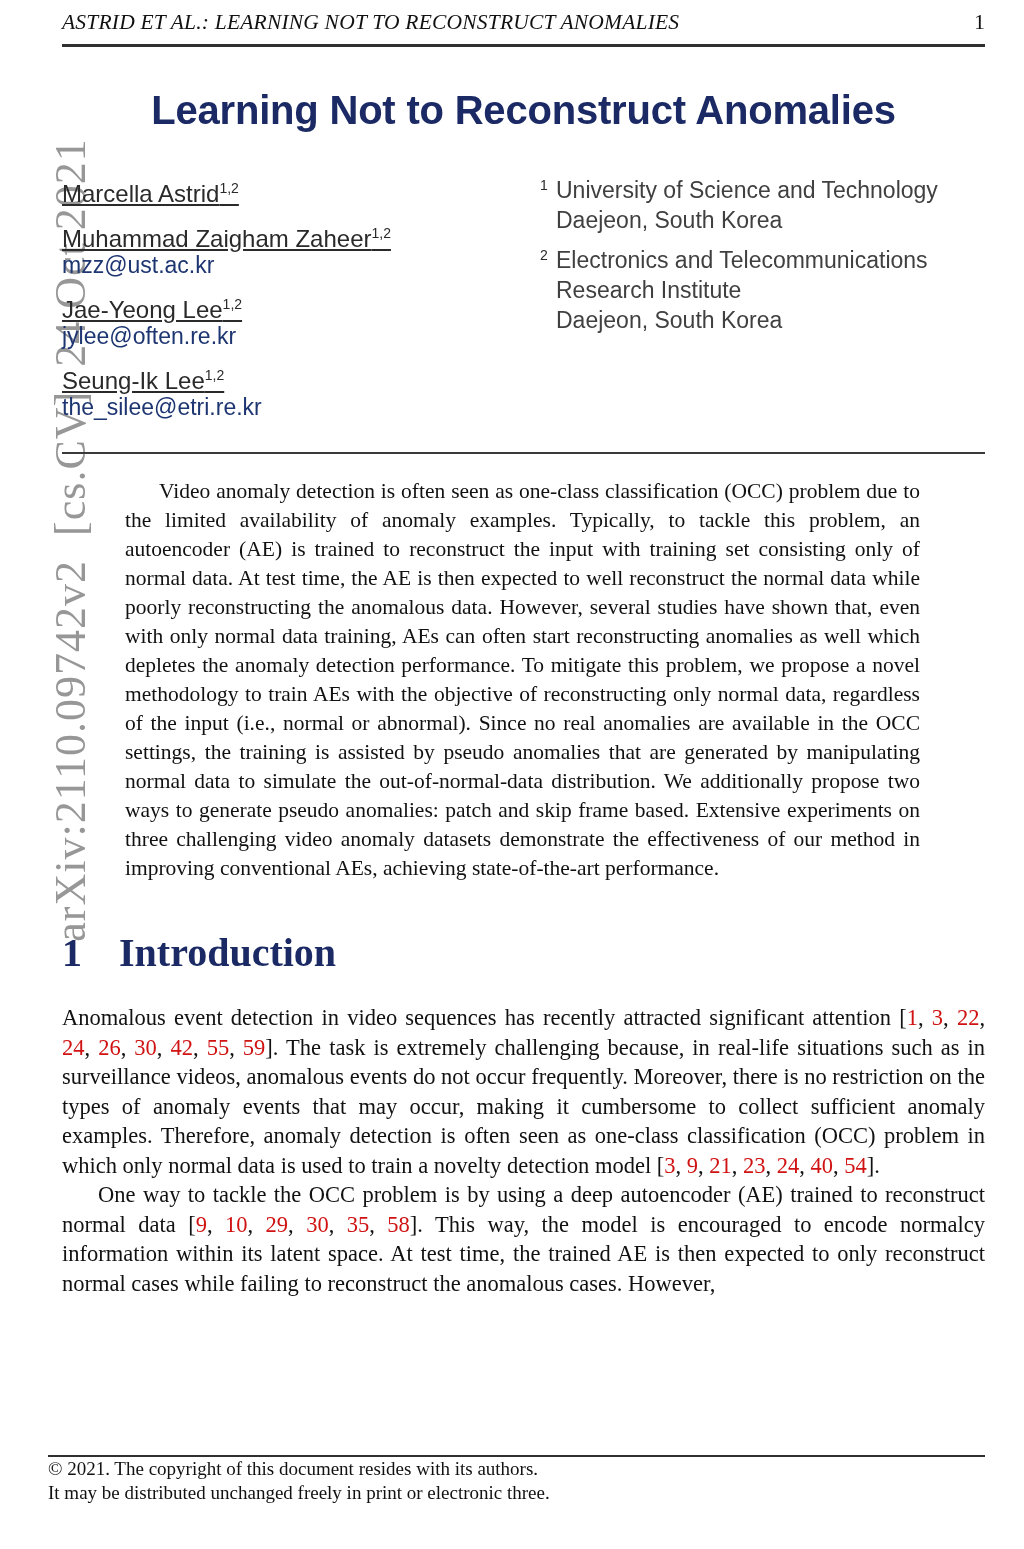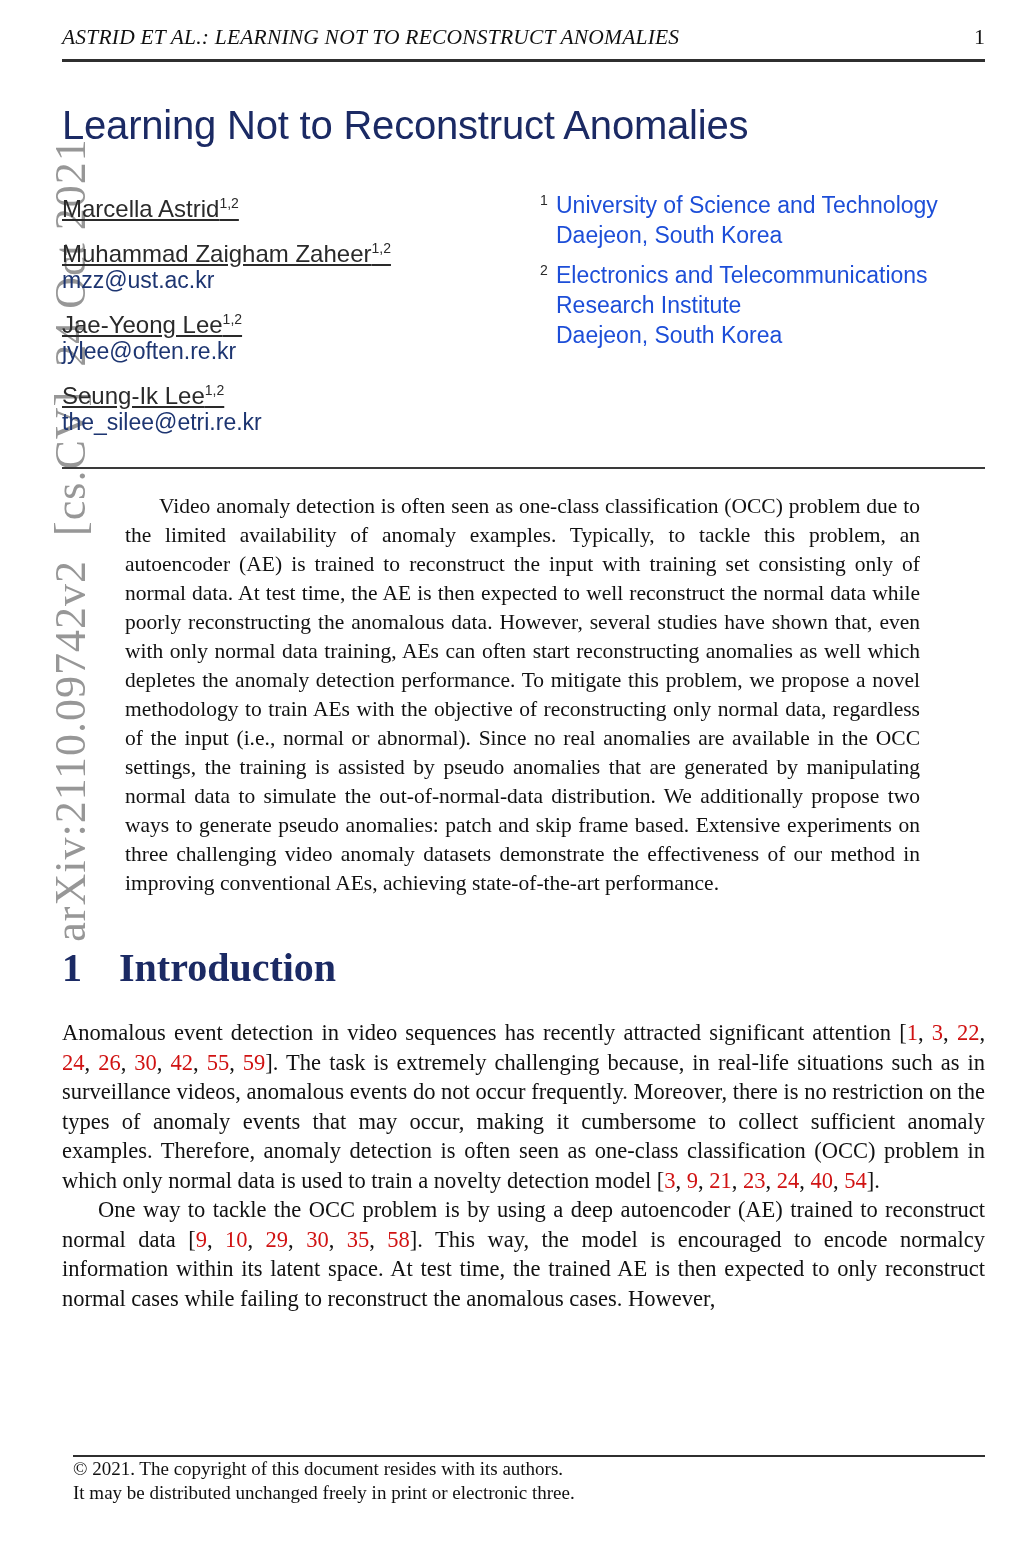--- a/index.html
+++ b/index.html
@@ -28,38 +28,39 @@
     left: 70px; top: 540px;
     transform: translate(-50%, -50%) rotate(-90deg);
     white-space: pre;
     font-family: "Liberation Serif", serif;
     font-size: 44px;
     color: var(--watermark-gray);
     z-index: 0;
     letter-spacing: 1px;
   }
   .running-header {
-    padding-top: 24px;
+    padding-top: 9px;
     display: flex; justify-content: space-between; align-items: baseline;
     font-family: "Liberation Serif", serif;
   }
   .running-title {
     font-style: italic; font-size: 21.5px; letter-spacing: 0.2px;
   }
   .page-number { font-size: 22px; }
   .header-rule {
     margin-top: 9px; height: 2.5px; background: var(--rule-dark);
   }
   .paper-title {
     margin-top: 41px;
     font-family: "Liberation Sans", sans-serif;
-    font-weight: normal;
+    font-weight: bold;
     font-size: 40px;
     color: var(--navy);
     letter-spacing: -0.2px;
+    text-align: center;
   }
   .authors-row {
     margin-top: 42px;
     display: flex;
   }
   .authors-col { width: 478px; flex: none; }
   .author-block { margin-bottom: 13px; }
   .author-name {
     font-family: "Liberation Sans", sans-serif;
     font-size: 24px; color: #2a2a2a; line-height: 27px; text-decoration: underline;
@@ -73,21 +74,21 @@
   }
   .affils-col { flex: 1; }
   .affil-block { display: flex; margin-bottom: 10px; }
   .affil-sup {
     font-family: "Liberation Sans", sans-serif;
     font-size: 14px; color: #2a2a2a;
     padding-top: 2px; width: 16px; flex: none;
   }
   .affil-text {
     font-family: "Liberation Sans", sans-serif;
-    font-size: 23px; color: #1d4ed8; line-height: 30px;
+    font-size: 23px; color: #404040; line-height: 30px;
     max-width: 430px;
   }
   .mid-rule {
     margin-top: 19px; height: 2.5px; background: #3a3a3a;
   }
   .abstract-heading {
     margin-top: 47px;
     text-align: center;
     font-weight: bold; font-size: 22px;
   }
@@ -107,21 +108,21 @@
   .section-number { margin-right: 27px; }
   .body-par {
     margin-top: 27px;
     font-size: 22.5px; line-height: 29.5px;
     text-align: justify;
   }
   .body-par.indented { margin-top: 0; text-indent: 36px; }
   .body-par .cite { color: var(--cite-red); }
   .paper-footer {
     position: absolute;
-    left: 73px; right: 39px; top: 1455px;
+    left: 48px; right: 39px; top: 1455px;
   }
   .footer-rule { height: 2px; background: var(--rule-dark); }
   .footer-line { font-size: 19px; line-height: 24px; }
   .footer-line:first-of-type { margin-top: 6px; }
 </style>
 </head>
 <body>
 
 <div class="watermark">arXiv:2110.09742v2  [cs.CV]  24 Oct 2021</div>
 

